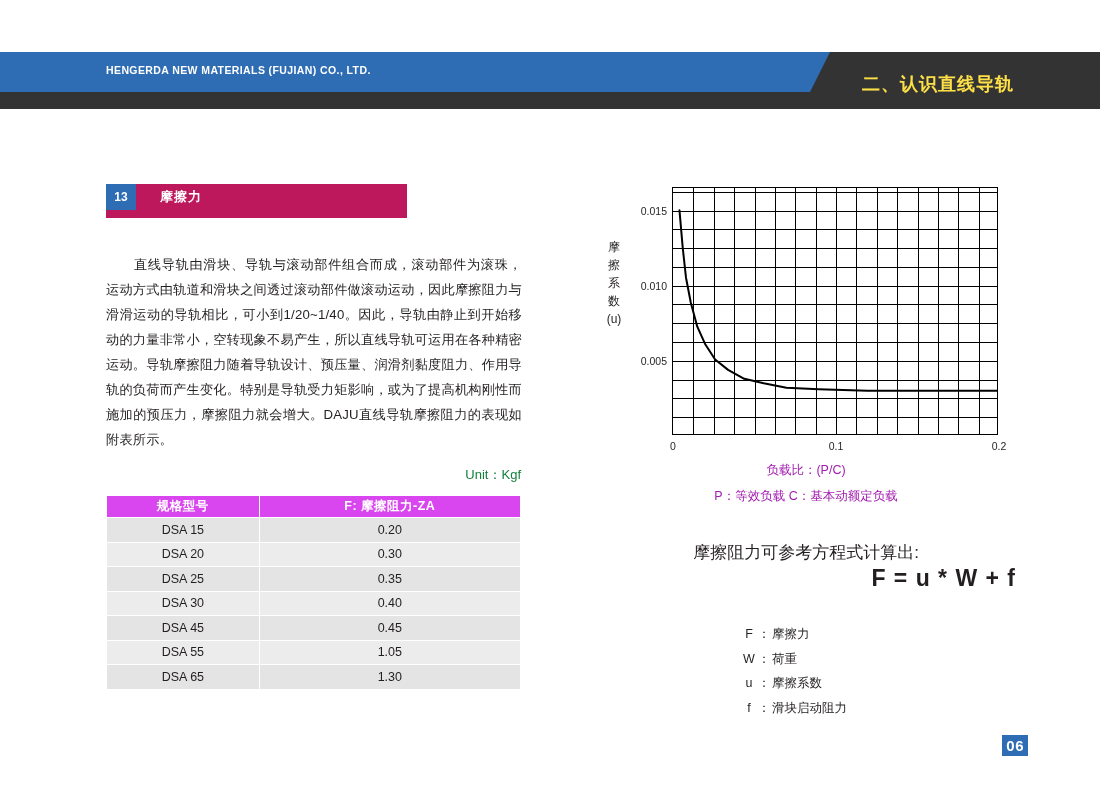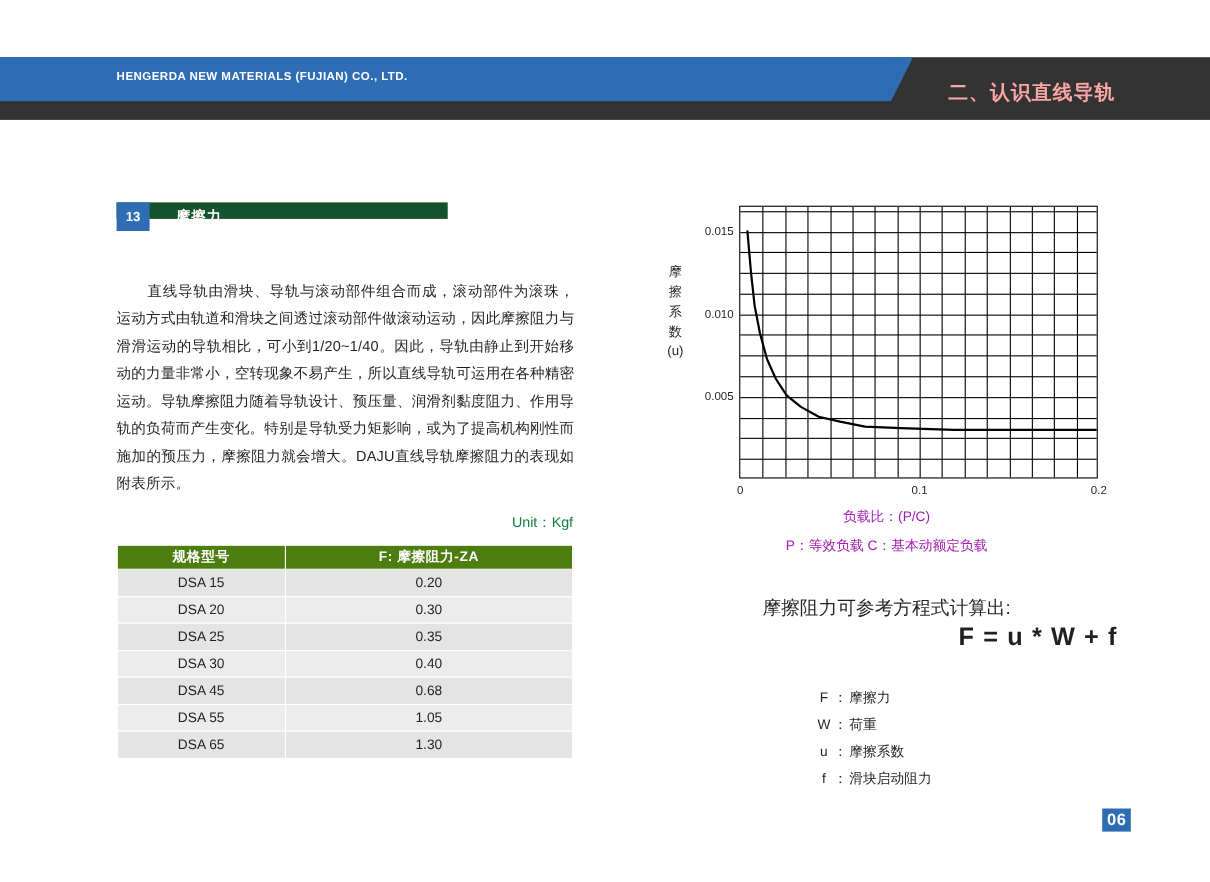--- a/index.html
+++ b/index.html
@@ -44,30 +44,30 @@
     font-size: 10.5px;
     font-weight: bold;
     letter-spacing: 0.4px;
     color: #ffffff;
   }
   .header-title {
     position: absolute;
     right: 86px; top: 20px;
     font-size: 18px;
     font-weight: bold;
-    color: #fca5a5;
+    color: #fde047;
     letter-spacing: 1px;
   }
 
   
   .section-bar {
     position: absolute;
     left: 106px; top: 184px;
-    width: 301px; height: 15px;
-    background: #14532d;
+    width: 301px; height: 34px;
+    background: #be185d;
   }
   .section-num {
     position: absolute;
     left: 0; top: 0;
     width: 30px; height: 26px;
     background: #2e6db4;
     color: #ffffff;
     font-size: 12px;
     font-weight: bold;
     display: flex;
@@ -109,21 +109,21 @@
 
   
   table.spec {
     position: absolute;
     left: 106px; top: 495px;
     width: 415px;
     border-collapse: collapse;
     font-size: 12.5px;
   }
   table.spec th {
-    background: #4d7c0f;
+    background: #d946ef;
     color: #ffffff;
     font-size: 12.5px;
     font-weight: bold;
     height: 22px;
     border: 1px solid #ffffff;
     text-align: center;
     letter-spacing: 0.5px;
   }
   table.spec td {
     height: 24.5px;
@@ -278,21 +278,21 @@
         <tr>
           <td>DSA 25</td>
           <td>0.35</td>
         </tr>
         <tr>
           <td>DSA 30</td>
           <td>0.40</td>
         </tr>
         <tr>
           <td>DSA 45</td>
-          <td>0.68</td>
+          <td>0.45</td>
         </tr>
         <tr>
           <td>DSA 55</td>
           <td>1.05</td>
         </tr>
         <tr>
           <td>DSA 65</td>
           <td>1.30</td>
         </tr>
       </tbody>

